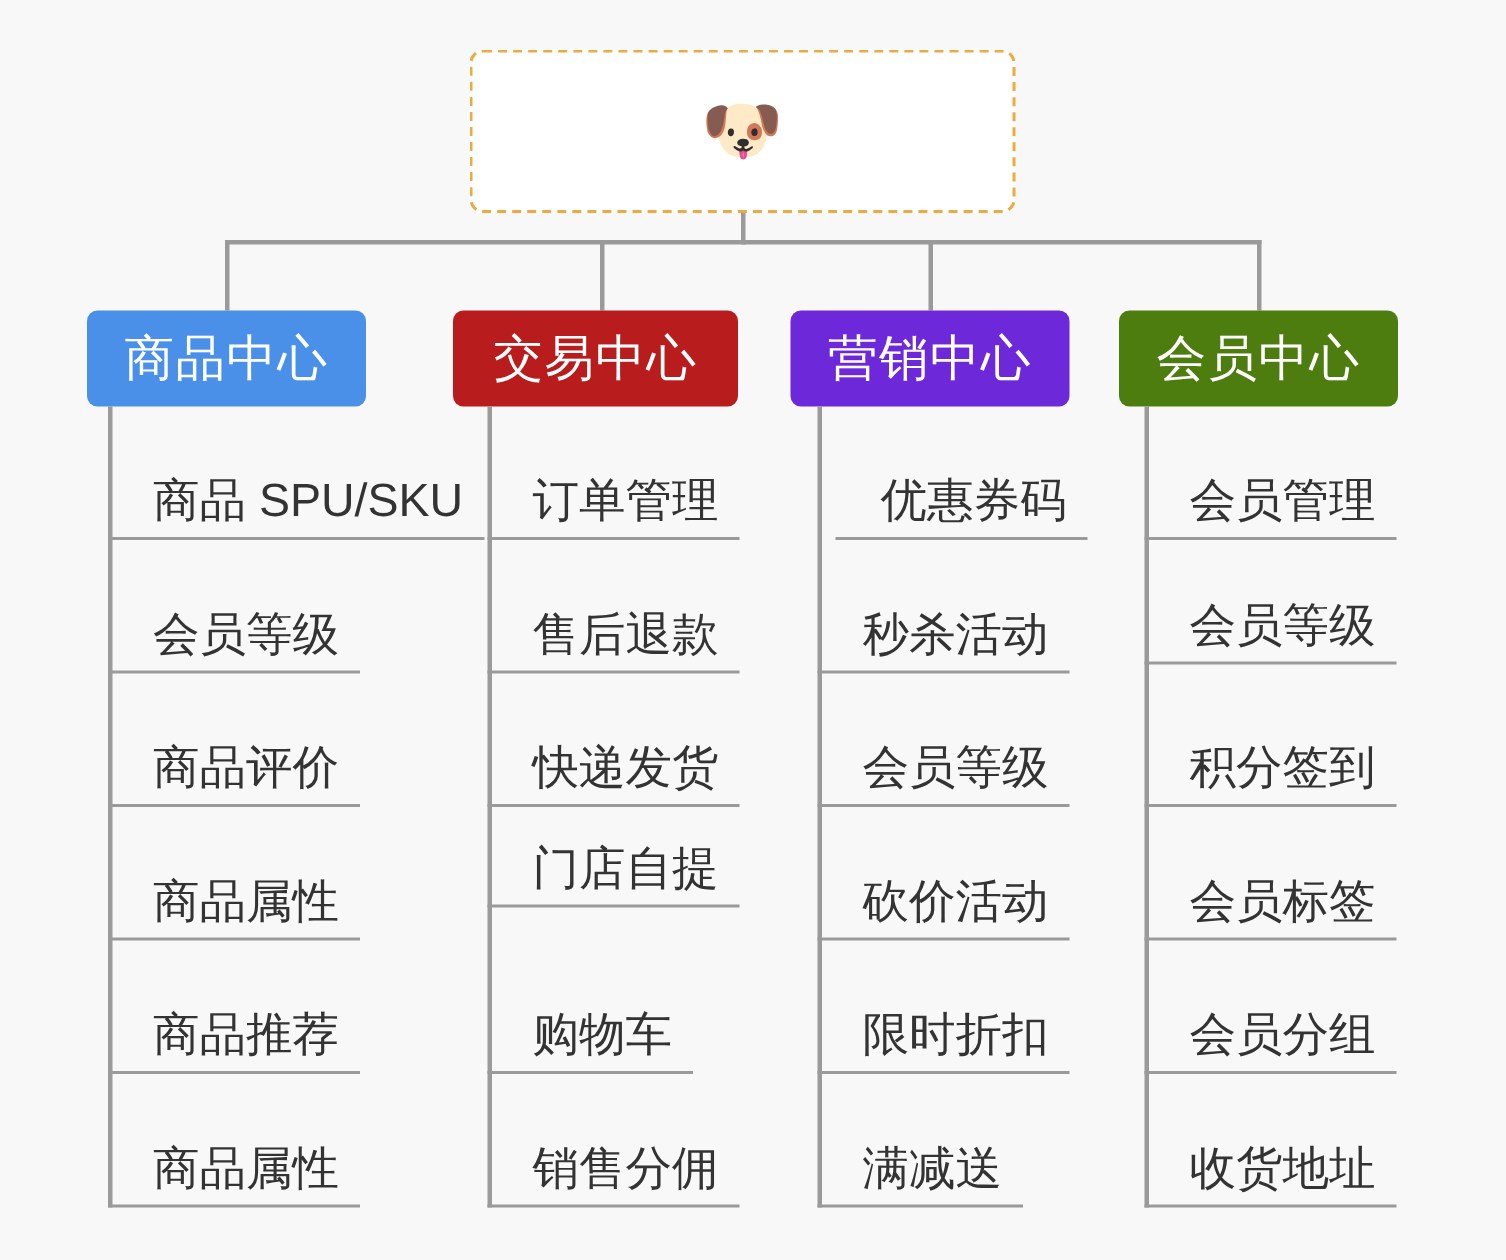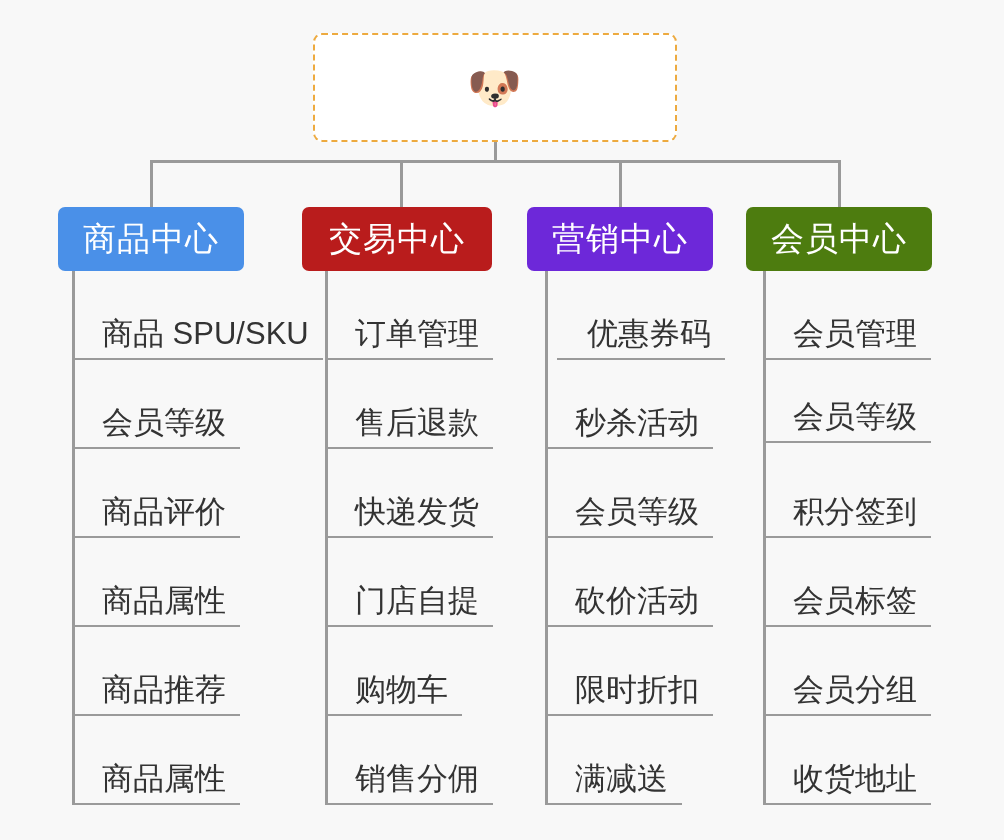--- a/index.html
+++ b/index.html
@@ -161,21 +161,21 @@
           <div class="spine" style="height: 534px;"></div>
           <div class="leaf-row" style="top: 0px;">
             <div class="leaf-item">订单管理</div>
           </div>
           <div class="leaf-row" style="top: 89px;">
             <div class="leaf-item">售后退款</div>
           </div>
           <div class="leaf-row" style="top: 178px;">
             <div class="leaf-item">快递发货</div>
           </div>
-          <div class="leaf-row" style="top: 267px;">
+          <div class="leaf-row" style="top: 267px; align-items: center;">
             <div class="leaf-item">门店自提</div>
           </div>
           <div class="leaf-row" style="top: 356px;">
             <div class="leaf-item">购物车</div>
           </div>
           <div class="leaf-row" style="top: 445px;">
             <div class="leaf-item">销售分佣</div>
           </div>
         </div>
       </div>

